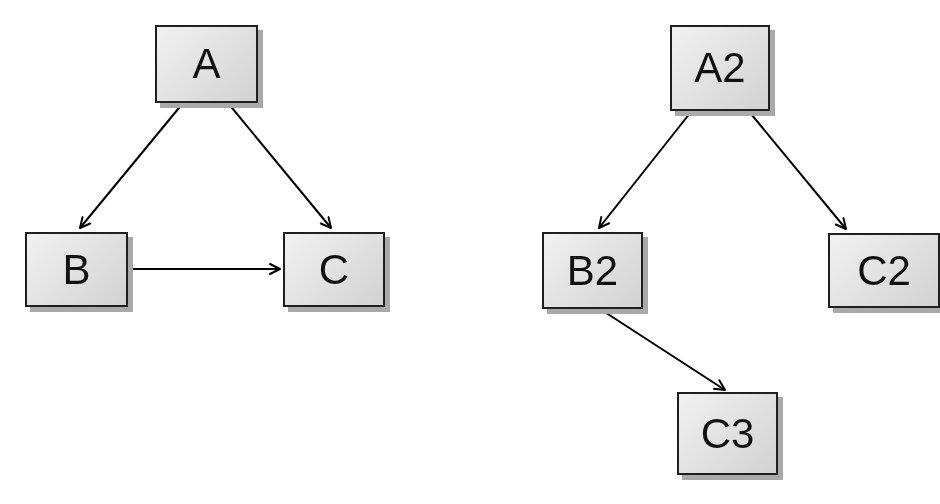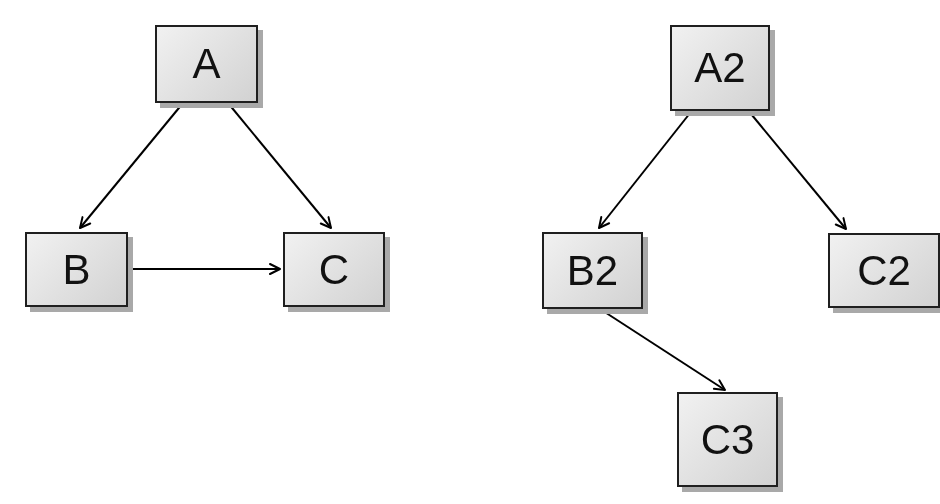--- a/index.html
+++ b/index.html
@@ -77,17 +77,17 @@
       </div>
       <div class="node" style="left: 670px; top: 25px; width: 100px; height: 86px;">
         <span class="node-label">A2</span>
       </div>
       <div class="node" style="left: 542px; top: 232px; width: 101px; height: 77px;">
         <span class="node-label">B2</span>
       </div>
       <div class="node" style="left: 800px; top: 233px; width: 112px; height: 75px; margin-left: 28px;">
         <span class="node-label">C2</span>
       </div>
-      <div class="node" style="left: 677px; top: 392px; width: 101px; height: 95px; justify-content: center;">
+      <div class="node" style="left: 677px; top: 392px; width: 101px; height: 83px; justify-content: center;">
         <span class="node-label">C3</span>
       </div>
     </div>
 </div>
 
 </body></html>

